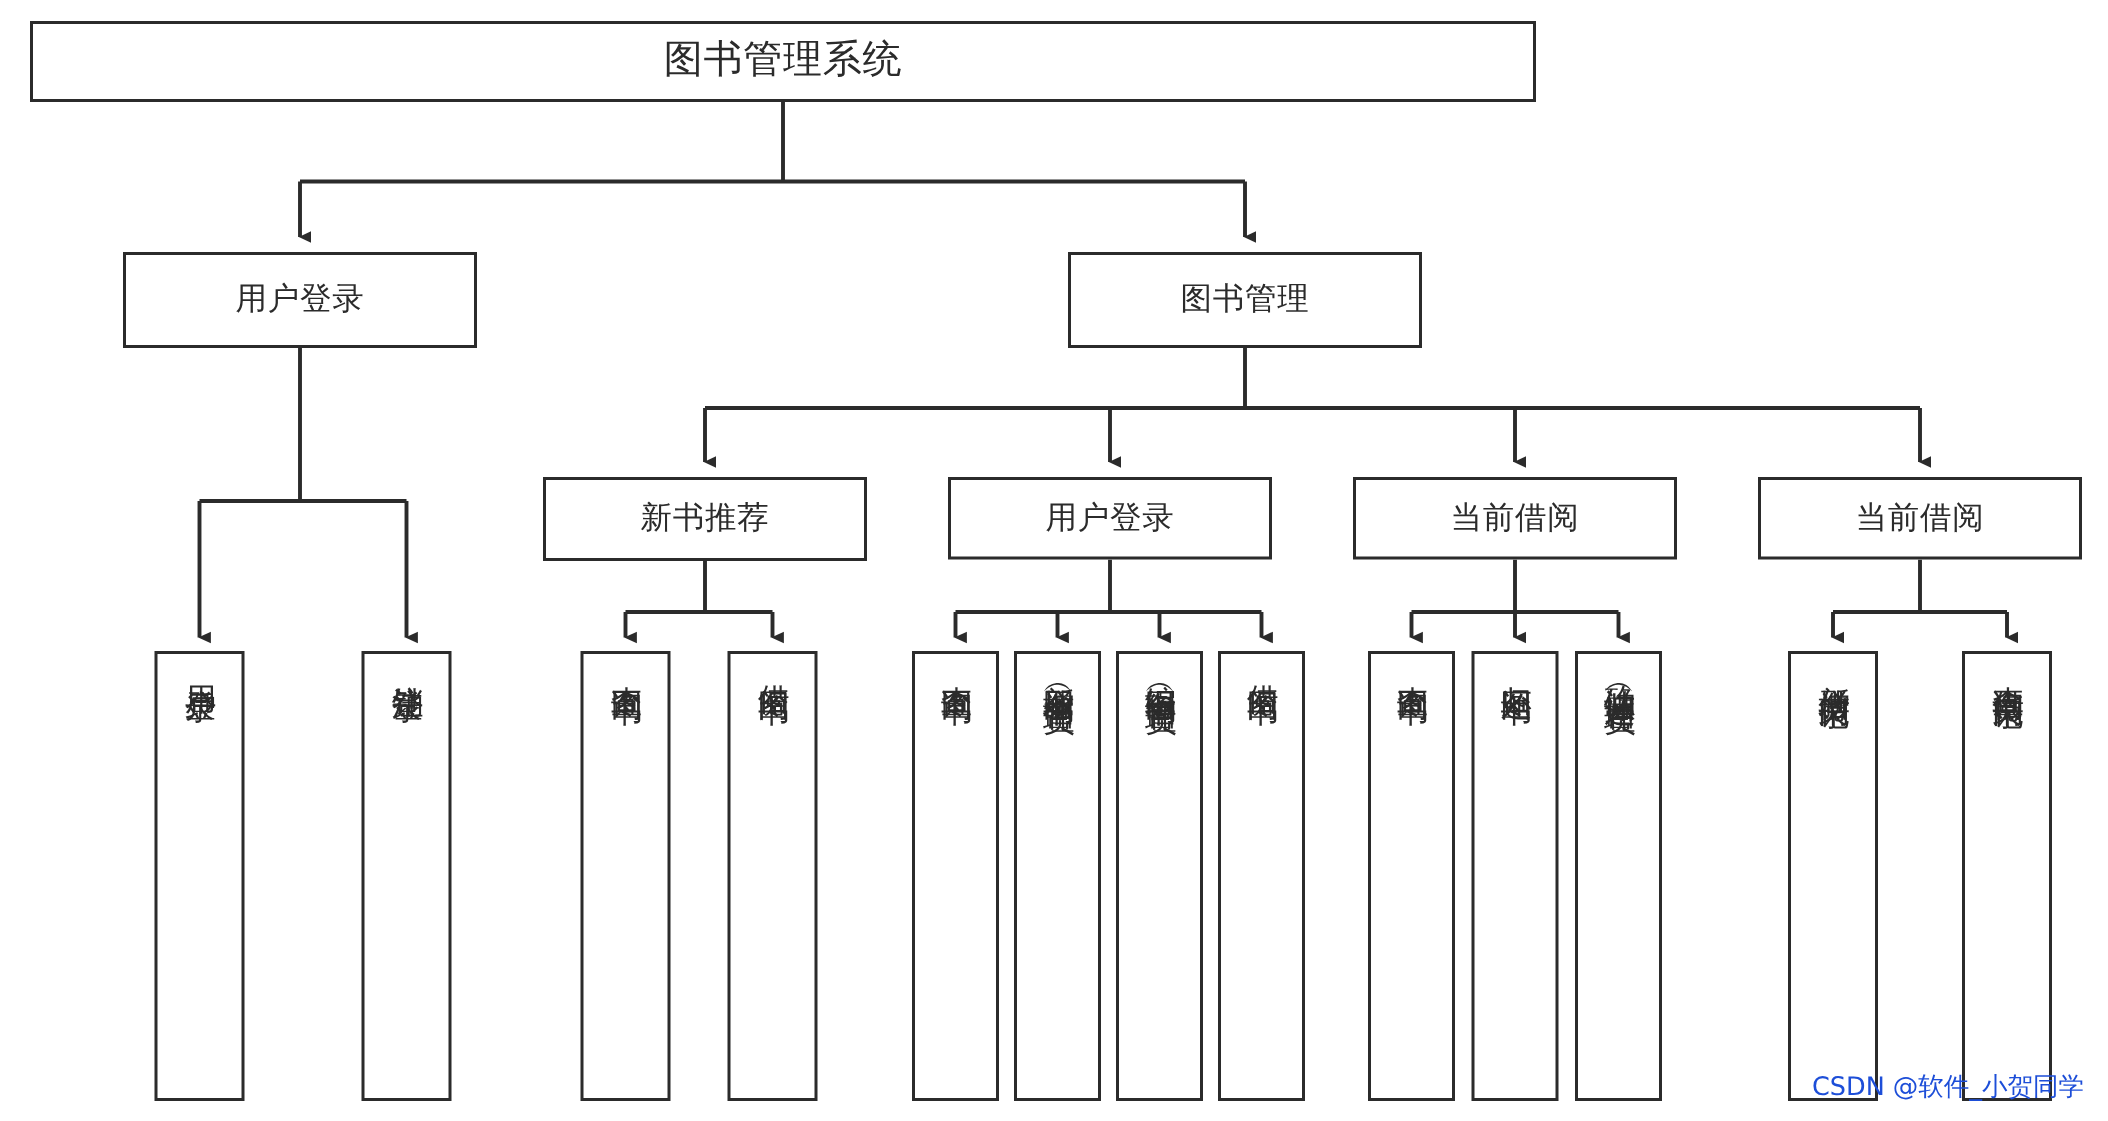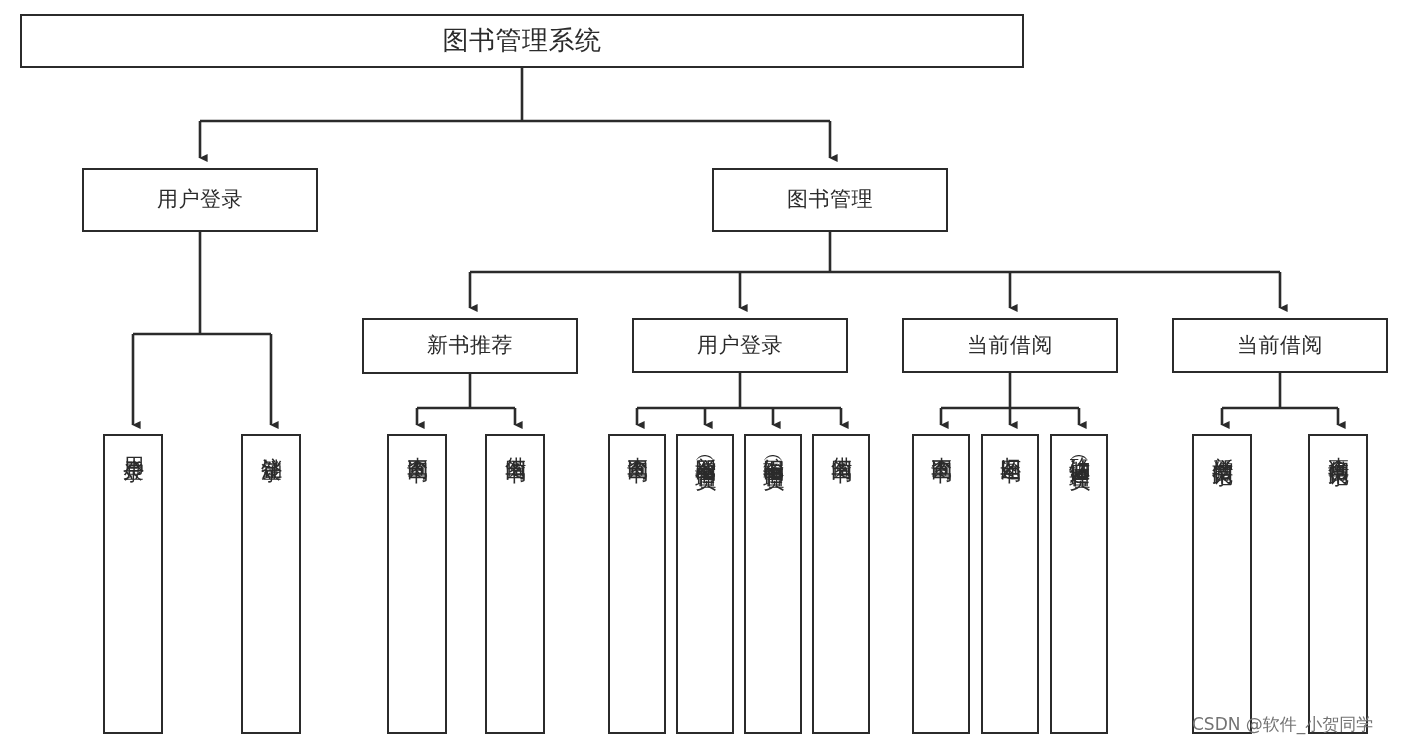--- a/index.html
+++ b/index.html
@@ -55,24 +55,25 @@
     font-size: 21px;
     letter-spacing: 2px;
     white-space: nowrap;
   }
   .node.root .lbl { font-size: 26px; }
   .watermark {
     position: absolute;
     left: 1192px;
     top: 713px;
     font-size: 17px;
-    color: #737373;
+    color: #1d4ed8;
     z-index: 5;
     white-space: nowrap;
     font-family: "DejaVu Sans", "Liberation Sans", sans-serif;
+    padding-left: 16px;
   }
 </style>
 </head>
 <body>
 
 <div id="canvas">
 
   <svg class="edges" viewBox="0 0 1405 747" xmlns="http://www.w3.org/2000/svg">
     <defs>
       <marker id="arrow" markerWidth="9" markerHeight="9" refX="4.5" refY="7.6" orient="auto" markerUnits="userSpaceOnUse">

